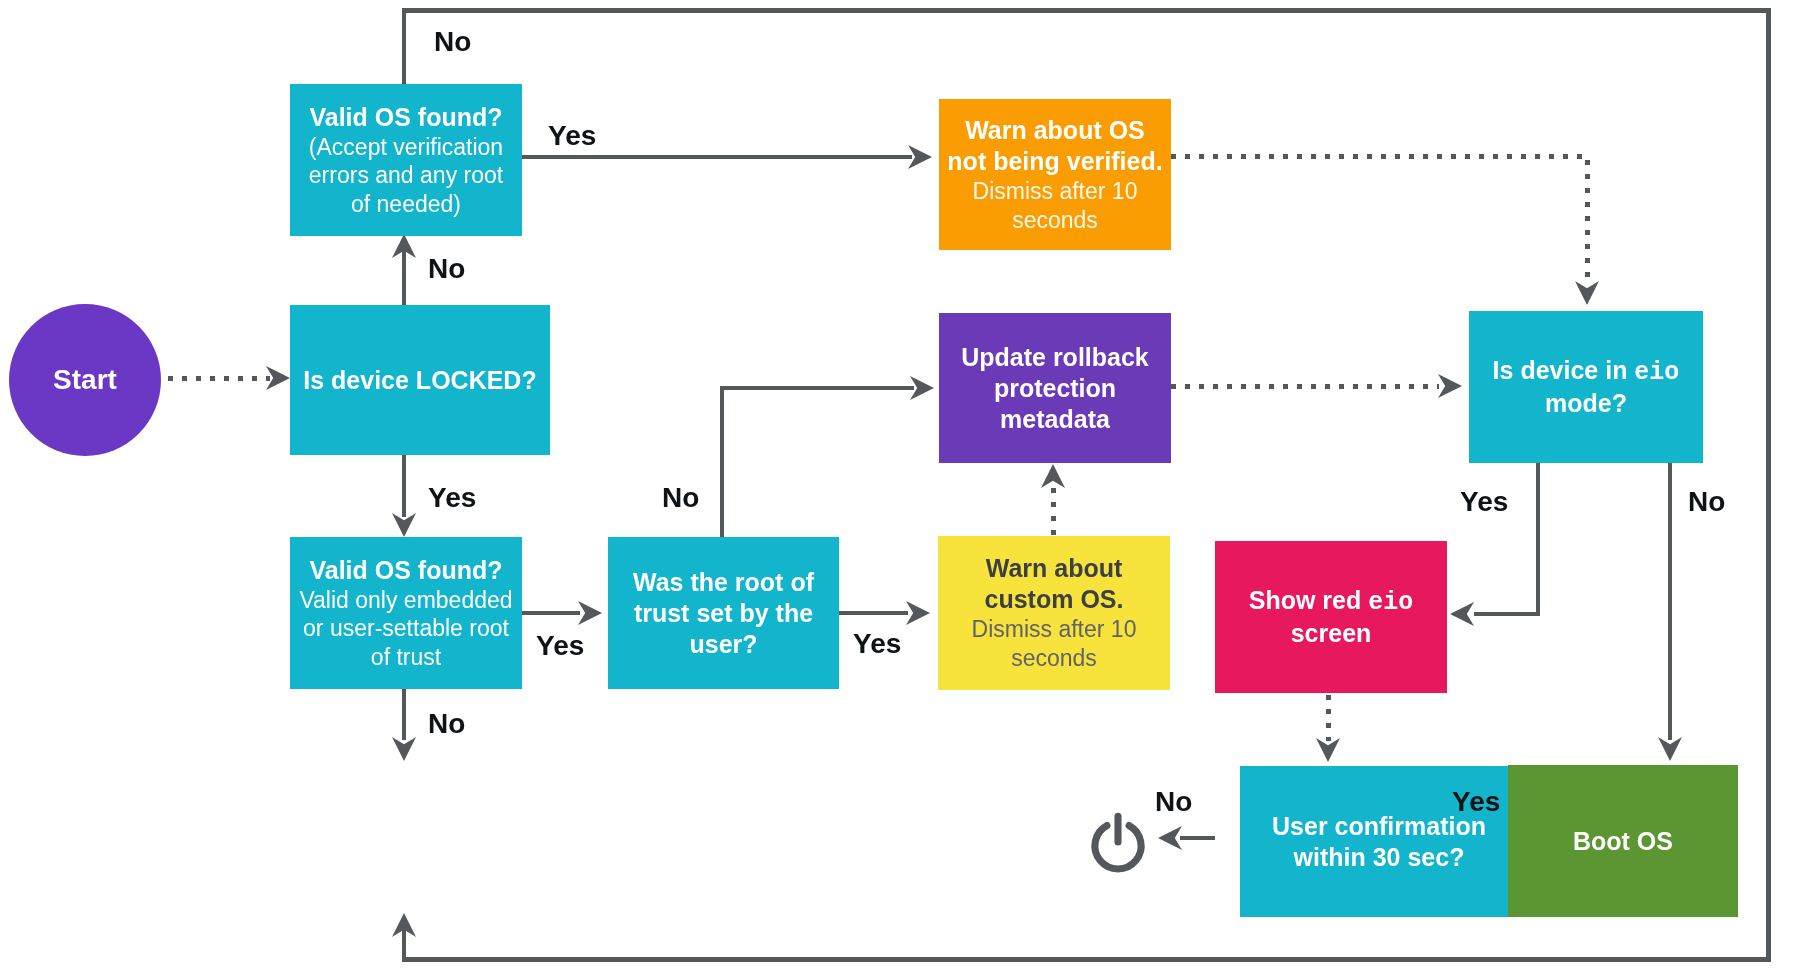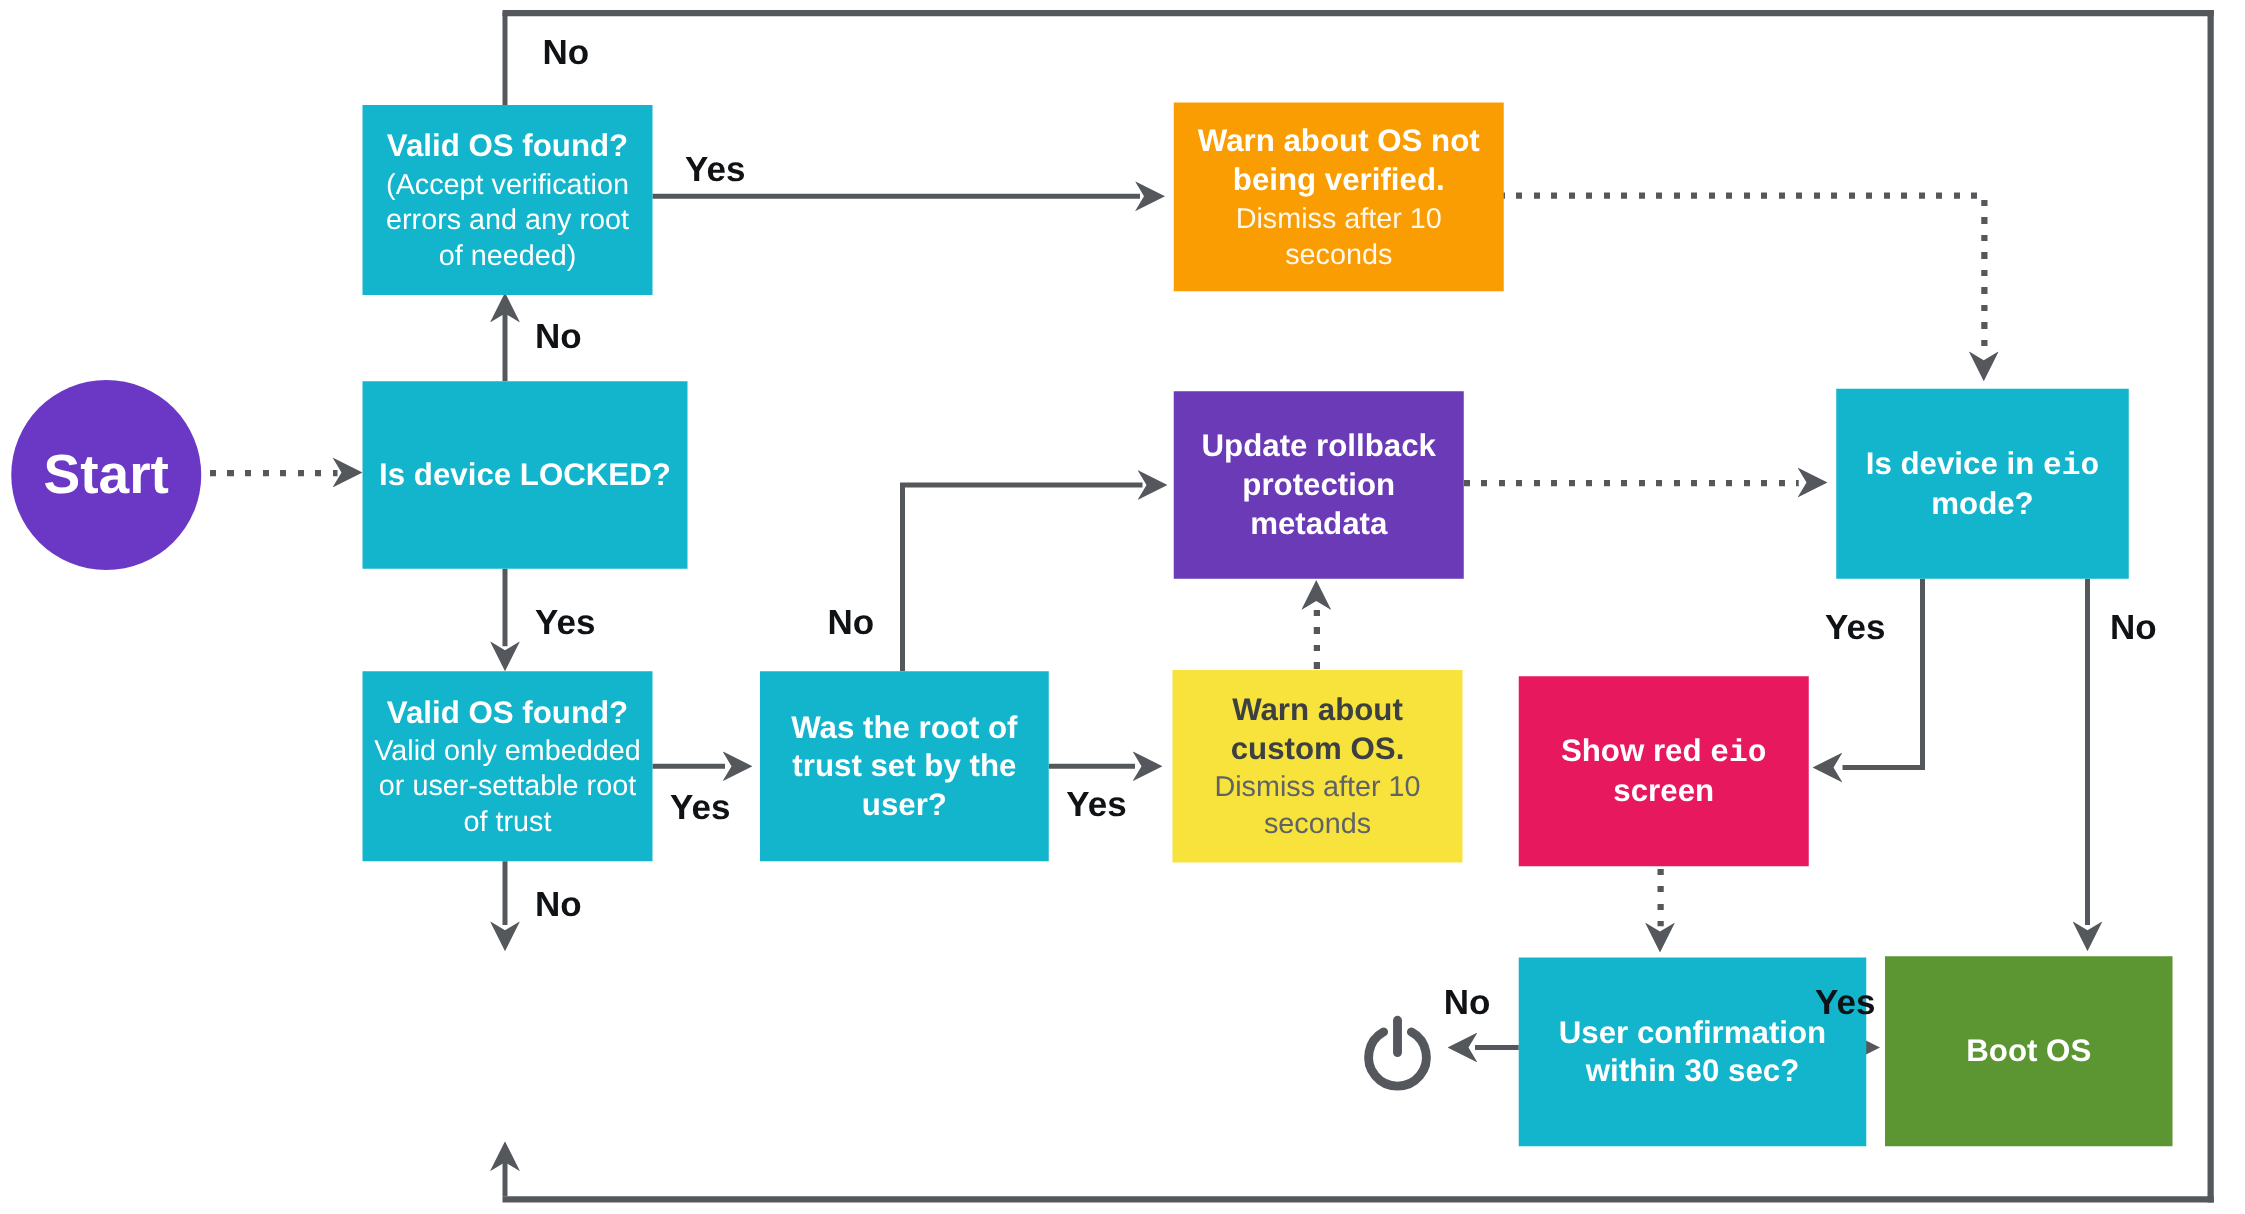--- a/index.html
+++ b/index.html
@@ -28,21 +28,21 @@
   .c-purple{background:var(--purple);}
   .c-pink{background:var(--pink);}
   .c-orange{background:var(--orange);}
   .c-yellow{background:var(--yellow);}
   .c-green{background:var(--green);}
   .c-yellow .t{color:var(--yellow-ink);}
   .c-yellow .s{color:var(--yellow-subink);}
   .c-orange .s{color:rgba(255,255,255,0.92);}
 
   .start{background:var(--start-purple);border-radius:50%;}
-  .start .t{font-size:44px;}
+  .start .t{font-size:28px;}
 
   
   .elabel{position:absolute;font-weight:bold;font-size:28px;color:var(--ink);white-space:nowrap;text-align:right;}
 
   .power{position:absolute;}
 </style>
 </head>
 <body>
 
 <div class="canvas">
@@ -155,21 +155,21 @@
   <div class="node c-cyan" style="left:290px;top:537px;width:232px;height:152px">
     <span class="t">Valid OS found?</span>
     <span class="s">Valid only embedded or user-settable root of trust</span>
   </div>
 
 
   <div class="node c-cyan" style="left:608px;top:537px;width:231px;height:152px">
     <span class="t">Was the root of trust set by the user?</span>
   </div>
 
-  <div class="node c-orange" style="left:939px;top:82px;width:264px;height:151px">
+  <div class="node c-orange" style="left:939px;top:99px;width:232px;height:151px">
     <span class="t">Warn about OS not being verified.</span>
     <span class="s">Dismiss after 10 seconds</span>
   </div>
 
   <div class="node c-purple" style="left:939px;top:313px;width:232px;height:150px">
     <span class="t">Update rollback protection metadata</span>
   </div>
 
   <div class="node c-yellow" style="left:938px;top:536px;width:232px;height:154px">
     <span class="t">Warn about custom OS.</span>
@@ -177,21 +177,21 @@
   </div>
 
   <div class="node c-cyan" style="left:1469px;top:311px;width:234px;height:152px">
     <span class="t"><span>Is device in </span><span class="code">eio</span><span> mode?</span></span>
   </div>
 
   <div class="node c-pink" style="left:1215px;top:541px;width:232px;height:152px">
     <span class="t"><span>Show red </span><span class="code">eio</span><span> screen</span></span>
   </div>
 
-  <div class="node c-cyan" style="left:1215px;top:766px;width:278px;height:151px">
+  <div class="node c-cyan" style="left:1240px;top:766px;width:278px;height:151px">
     <span class="t">User confirmation within 30 sec?</span>
   </div>
 
   <div class="node c-green" style="left:1508px;top:765px;width:230px;height:152px">
     <span class="t">Boot OS</span>
   </div>
 
   <svg class="power" style="left:1086px;top:810px" width="64" height="64" viewBox="0 0 72 72">
     <path d="M 23.5 17.5 A 26 26 0 1 0 48.5 17.5" fill="none" stroke="var(--line)" stroke-width="8" stroke-linecap="round"></path>
     <line x1="36" y1="7" x2="36" y2="36" stroke="var(--line)" stroke-width="8" stroke-linecap="round"></line>

